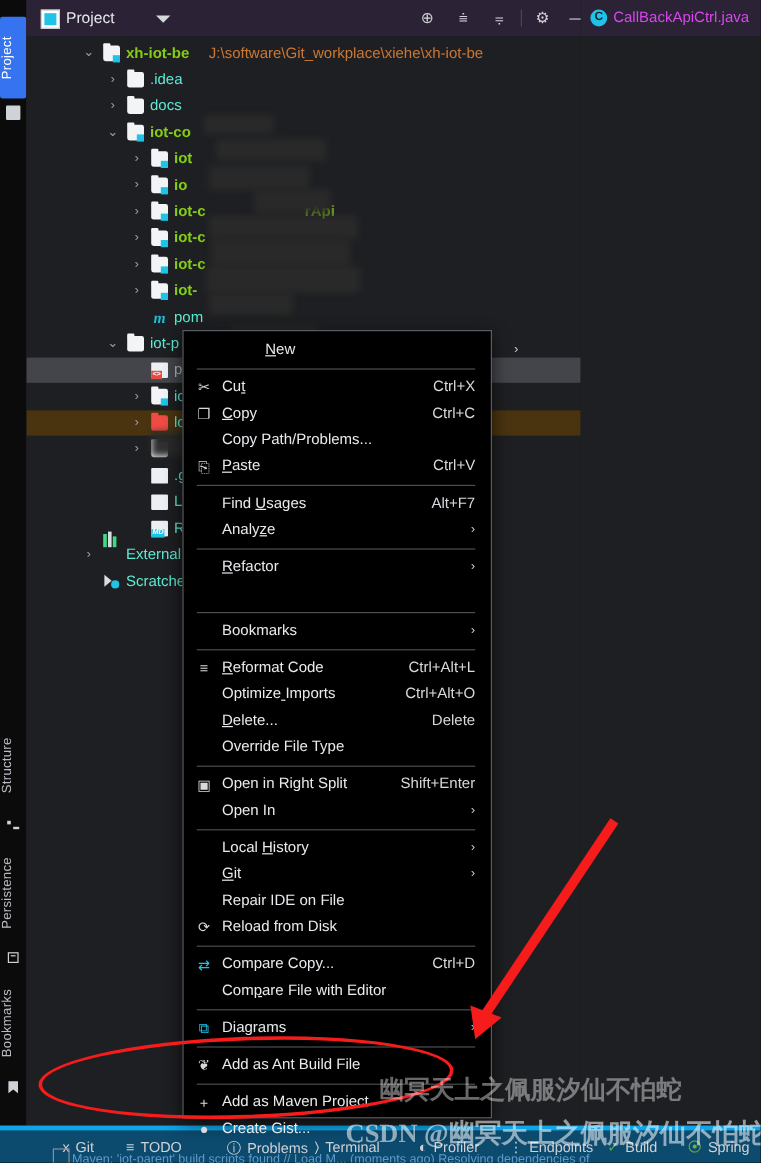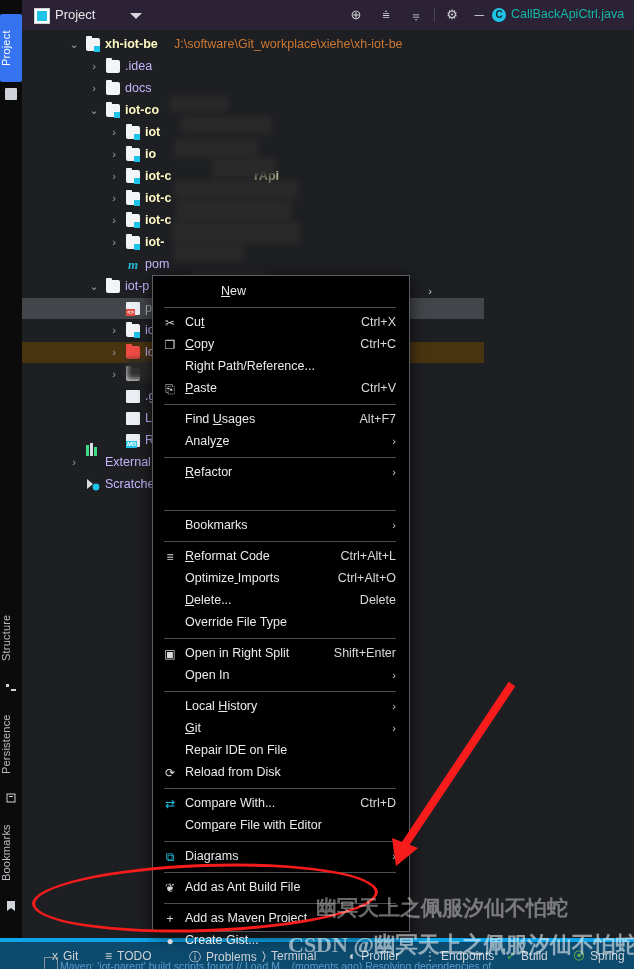--- a/index.html
+++ b/index.html
@@ -24,22 +24,22 @@
   .ph-title{position:absolute;left:33px;top:7px;font-size:13px;color:#e6e7ea;}
   .ph-caret{position:absolute;left:108px;top:13px;width:0;height:0;
             border-left:6px solid transparent;border-right:6px solid transparent;border-top:6px solid #d5d7da;}
   .ph-btn{position:absolute;top:6px;width:18px;height:18px;color:#cfd2d6;text-align:center;line-height:18px;font-size:13px;}
   .ph-sep{position:absolute;top:8px;left:412px;width:1px;height:14px;background:#4a4458;}
 
   .tree{position:absolute;left:0;top:30px;width:462px;height:908px;overflow:hidden;background:#1e1f22;}
   .row{position:absolute;left:0;width:462px;height:21px;white-space:nowrap;}
   .row .arw{position:absolute;top:4px;width:12px;height:13px;color:#9aa0a6;font-size:11px;text-align:center;line-height:13px;}
   .row .ico{position:absolute;top:4px;width:14px;height:13px;}
-  .row .lbl{position:absolute;top:3px;font-size:12.5px;color:#c4b5fd;}
-  .row .lbl.b{font-weight:bold;color:#fef9c3;}
+  .row .lbl{position:absolute;top:3px;font-size:12.5px;color:#5eead4;}
+  .row .lbl.b{font-weight:bold;color:#84cc16;}
   .row .path{position:absolute;top:3px;font-size:12.5px;color:#cc7832;}
   .row.sel{background:#43454a;}
   .row.logs{background:#4a3410;}
 
   .fi{position:absolute;left:0;top:0;width:14px;height:13px;}
   .fi.dir{background:#f3f4f6;border-radius:1px 2px 2px 2px;}
   .fi.dir:before{content:"";position:absolute;left:0;top:-2px;width:6px;height:3px;background:#f3f4f6;border-radius:1px;}
   .fi.dir.mod:after{content:"";position:absolute;right:0;bottom:-1px;width:6px;height:6px;background:#20c3e8;}
   .fi.dirplain{background:#f3f4f6;border-radius:1px 2px 2px 2px;}
   .fi.dirplain:before{content:"";position:absolute;left:0;top:-2px;width:6px;height:3px;background:#f3f4f6;border-radius:1px;}
@@ -65,21 +65,21 @@
   .mi .mic{position:absolute;left:10px;top:4px;width:14px;height:14px;color:#d7d9dd;font-size:12px;line-height:14px;text-align:center;}
   .mi .marr{position:absolute;right:11px;top:4px;font-size:11px;color:#c8cbd0;}
   .msep{position:absolute;left:11px;width:232px;height:1px;background:#4a4d52;}
   .u{text-decoration:underline;}
 
   
   .editor{position:absolute;left:484px;top:0;width:150px;height:938px;background:#1e1f22;}
   .etab{position:absolute;left:0;top:0;width:150px;height:30px;background:#2b2235;}
   .etab-ico{position:absolute;left:8px;top:8px;width:14px;height:14px;border-radius:50%;background:#20c3e8;
             color:#10242b;font-size:10px;font-weight:bold;text-align:center;line-height:14px;}
-  .etab-t{position:absolute;left:27px;top:7px;font-size:12.5px;color:#14b8a6;white-space:nowrap;}
+  .etab-t{position:absolute;left:27px;top:7px;font-size:12.5px;color:#d946ef;white-space:nowrap;}
   .gutter{position:absolute;left:0;top:30px;width:60px;height:908px;background:#1e1f22;}
   .code{position:absolute;left:60px;top:30px;width:90px;height:908px;background:#1e1f22;overflow:hidden;}
   .tag{color:#e8bf6a;}
 
   
   .botbar{position:absolute;left:0;top:938px;width:634px;height:31px;background:#0c4a6e;border-top:4px solid #0ea5e9;}
   .bb{position:absolute;top:7px;height:16px;font-size:12px;color:#cfd2d6;white-space:nowrap;}
   .bb .bi{margin-right:5px;color:#cfd2d6;}
   .statusline{position:absolute;left:0;top:960px;width:634px;height:12px;font-size:10.5px;color:#5c9ccc;white-space:nowrap;}
 
@@ -354,21 +354,21 @@
         <span class="mic">✂</span>
         <span class="mtxt">Cu<span class="u">t</span></span>
         <span class="msc">Ctrl+X</span>
       </div>
       <div class="mi" style="top: 58px;">
         <span class="mic">❐</span>
         <span class="mtxt"><span class="u">C</span>opy</span>
         <span class="msc">Ctrl+C</span>
       </div>
       <div class="mi" style="top: 80px;">
-        <span class="mtxt">Right Path/Reference...</span>
+        <span class="mtxt">Copy Path/Problems...</span>
       </div>
       <div class="mi" style="top: 102px;">
         <span class="mic">⎘</span>
         <span class="mtxt"><span class="u">P</span>aste</span>
         <span class="msc">Ctrl+V</span>
       </div>
       <div class="msep" style="top: 128px;"></div>
       <div class="mi" style="top: 133px;">
         <span class="mtxt">Find <span class="u">U</span>sages</span>
         <span class="msc">Alt+F7</span>
@@ -426,21 +426,21 @@
       <div class="mi" style="top: 464px;">
         <span class="mtxt">Repair IDE on File</span>
       </div>
       <div class="mi" style="top: 486px;">
         <span class="mic">⟳</span>
         <span class="mtxt">Reload from Disk</span>
       </div>
       <div class="msep" style="top: 512px;"></div>
       <div class="mi" style="top: 517px;">
         <span class="mic" style="color: rgb(32, 195, 232);">⇄</span>
-        <span class="mtxt">Compare With...</span>
+        <span class="mtxt">Compare Copy...</span>
         <span class="msc">Ctrl+D</span>
       </div>
       <div class="mi" style="top: 539px;">
         <span class="mtxt">Com<span class="u">p</span>are File with Editor</span>
       </div>
       <div class="msep" style="top: 565px;"></div>
       <div class="mi" style="top: 570px;">
         <span class="mic" style="color: rgb(32, 195, 232);">⧉</span>
         <span class="mtxt">Diagrams</span>
         <span class="marr">›</span>

